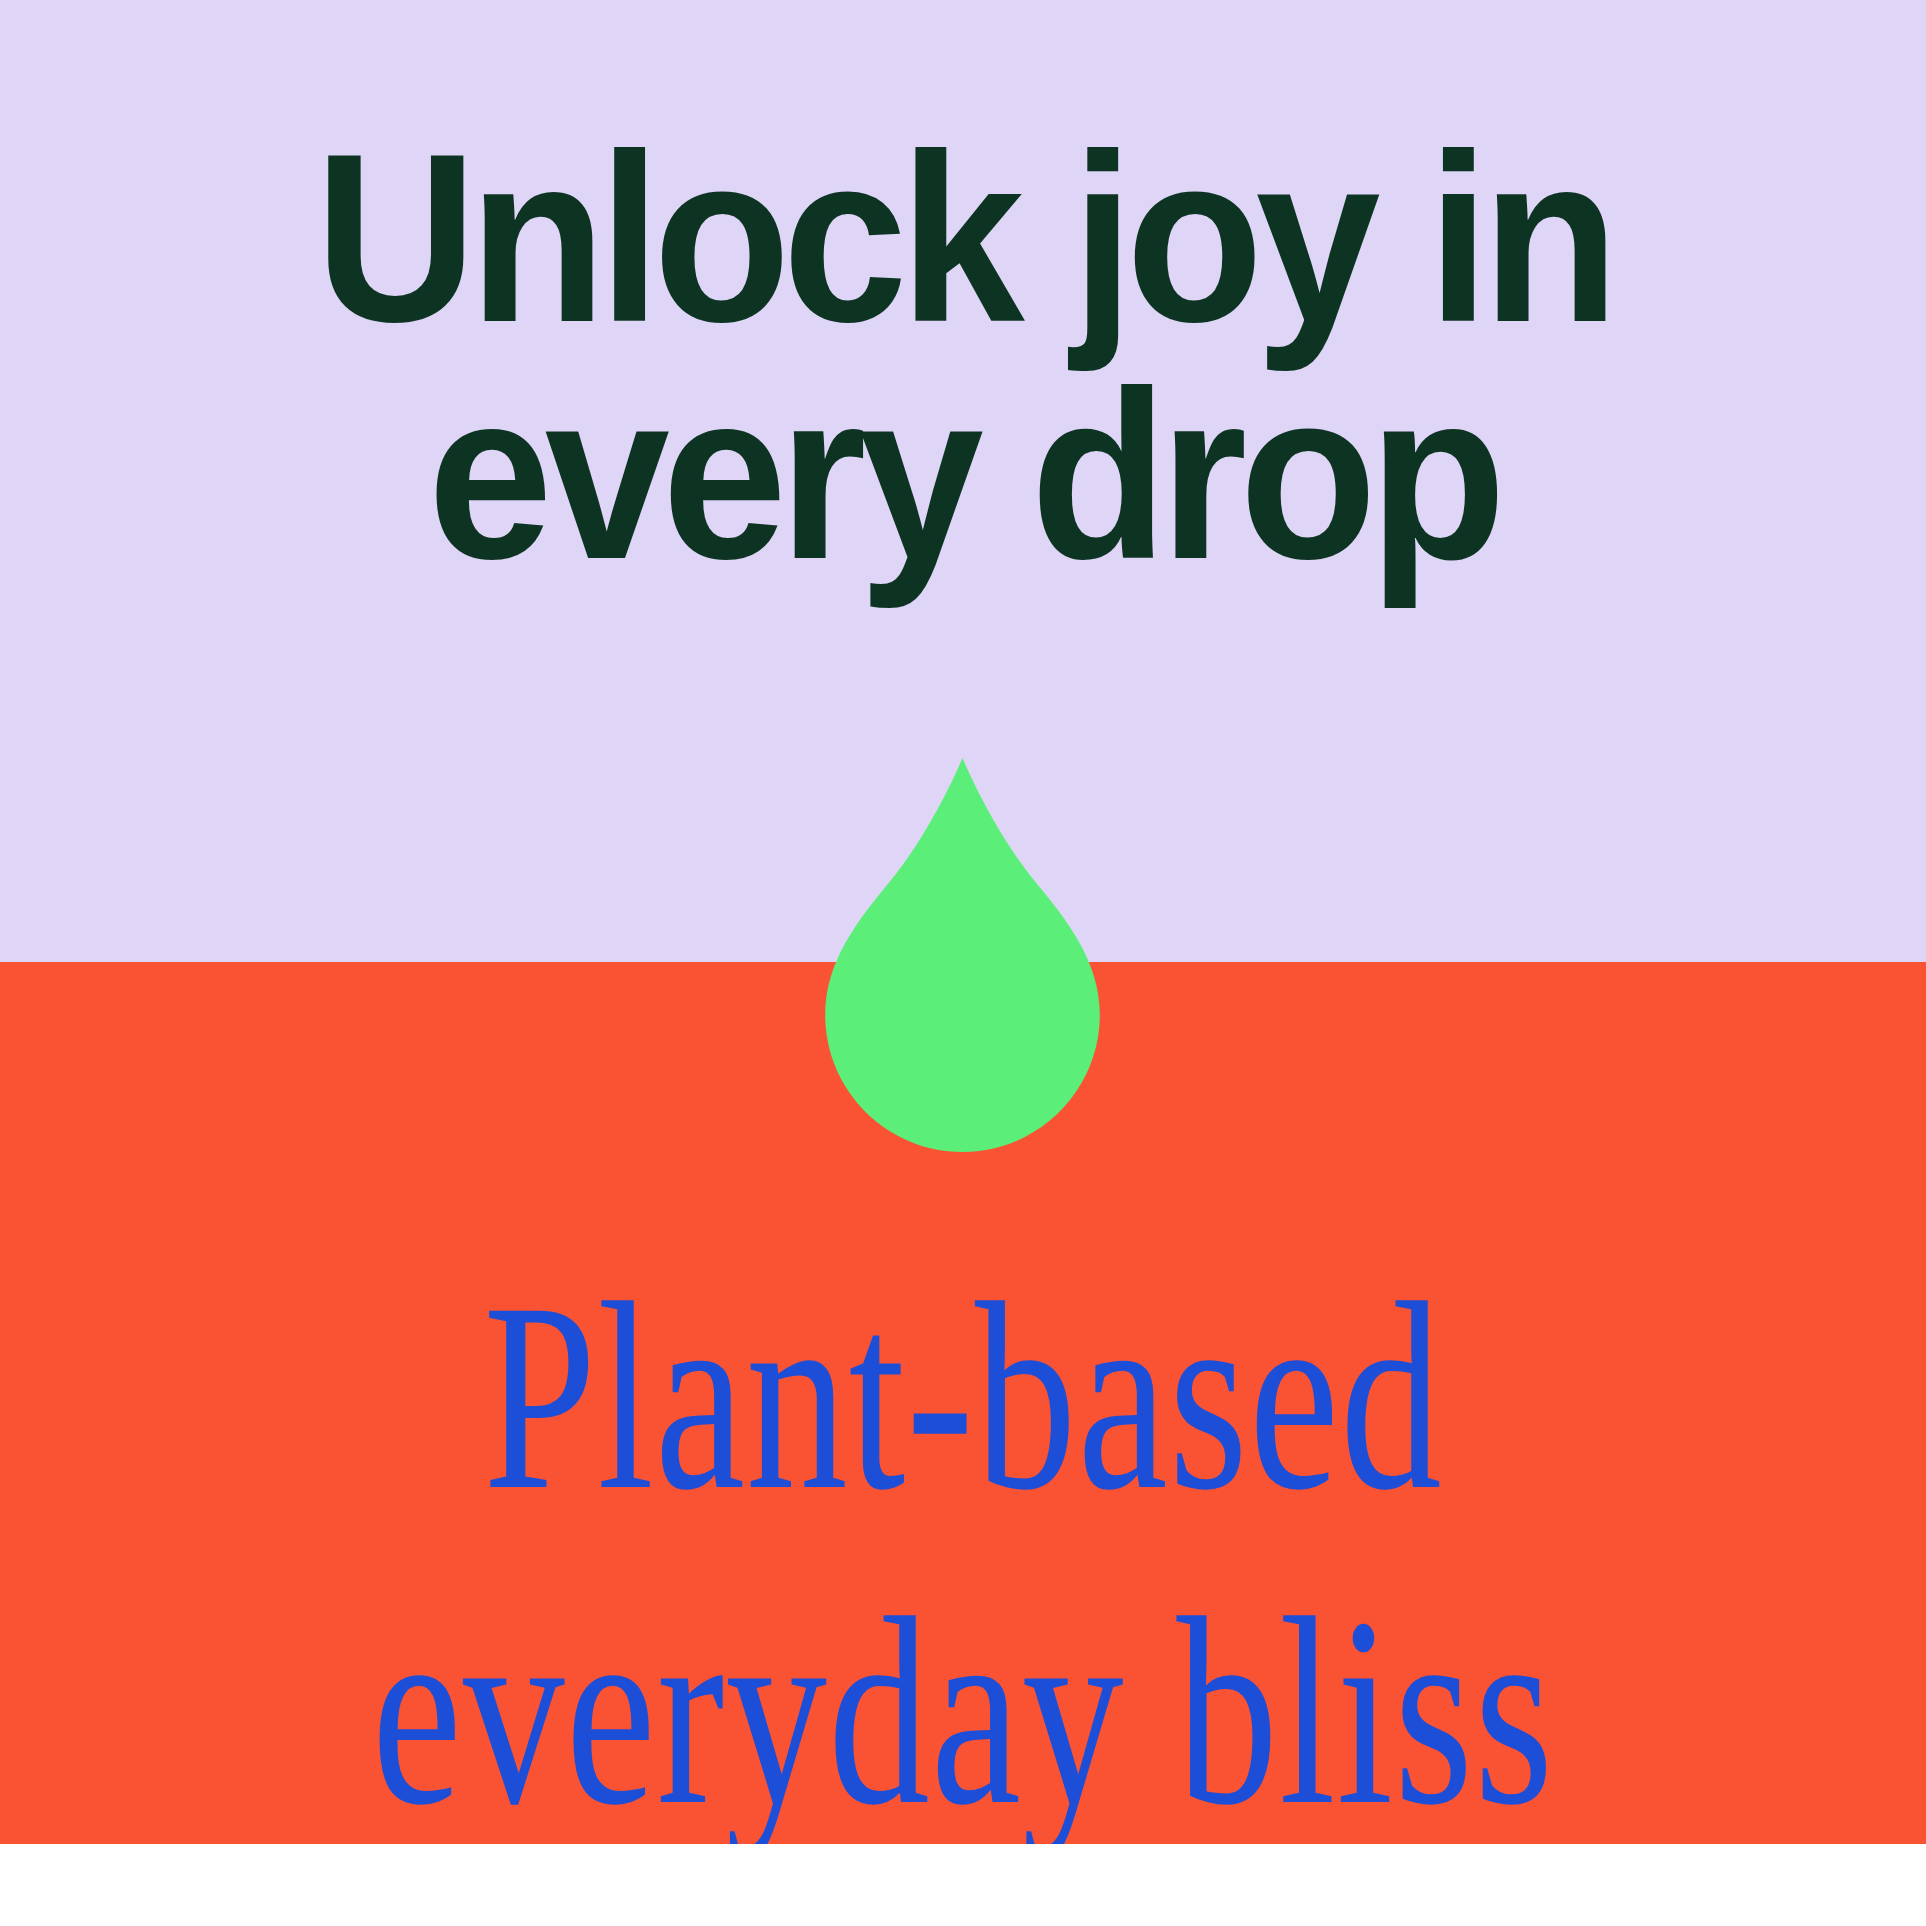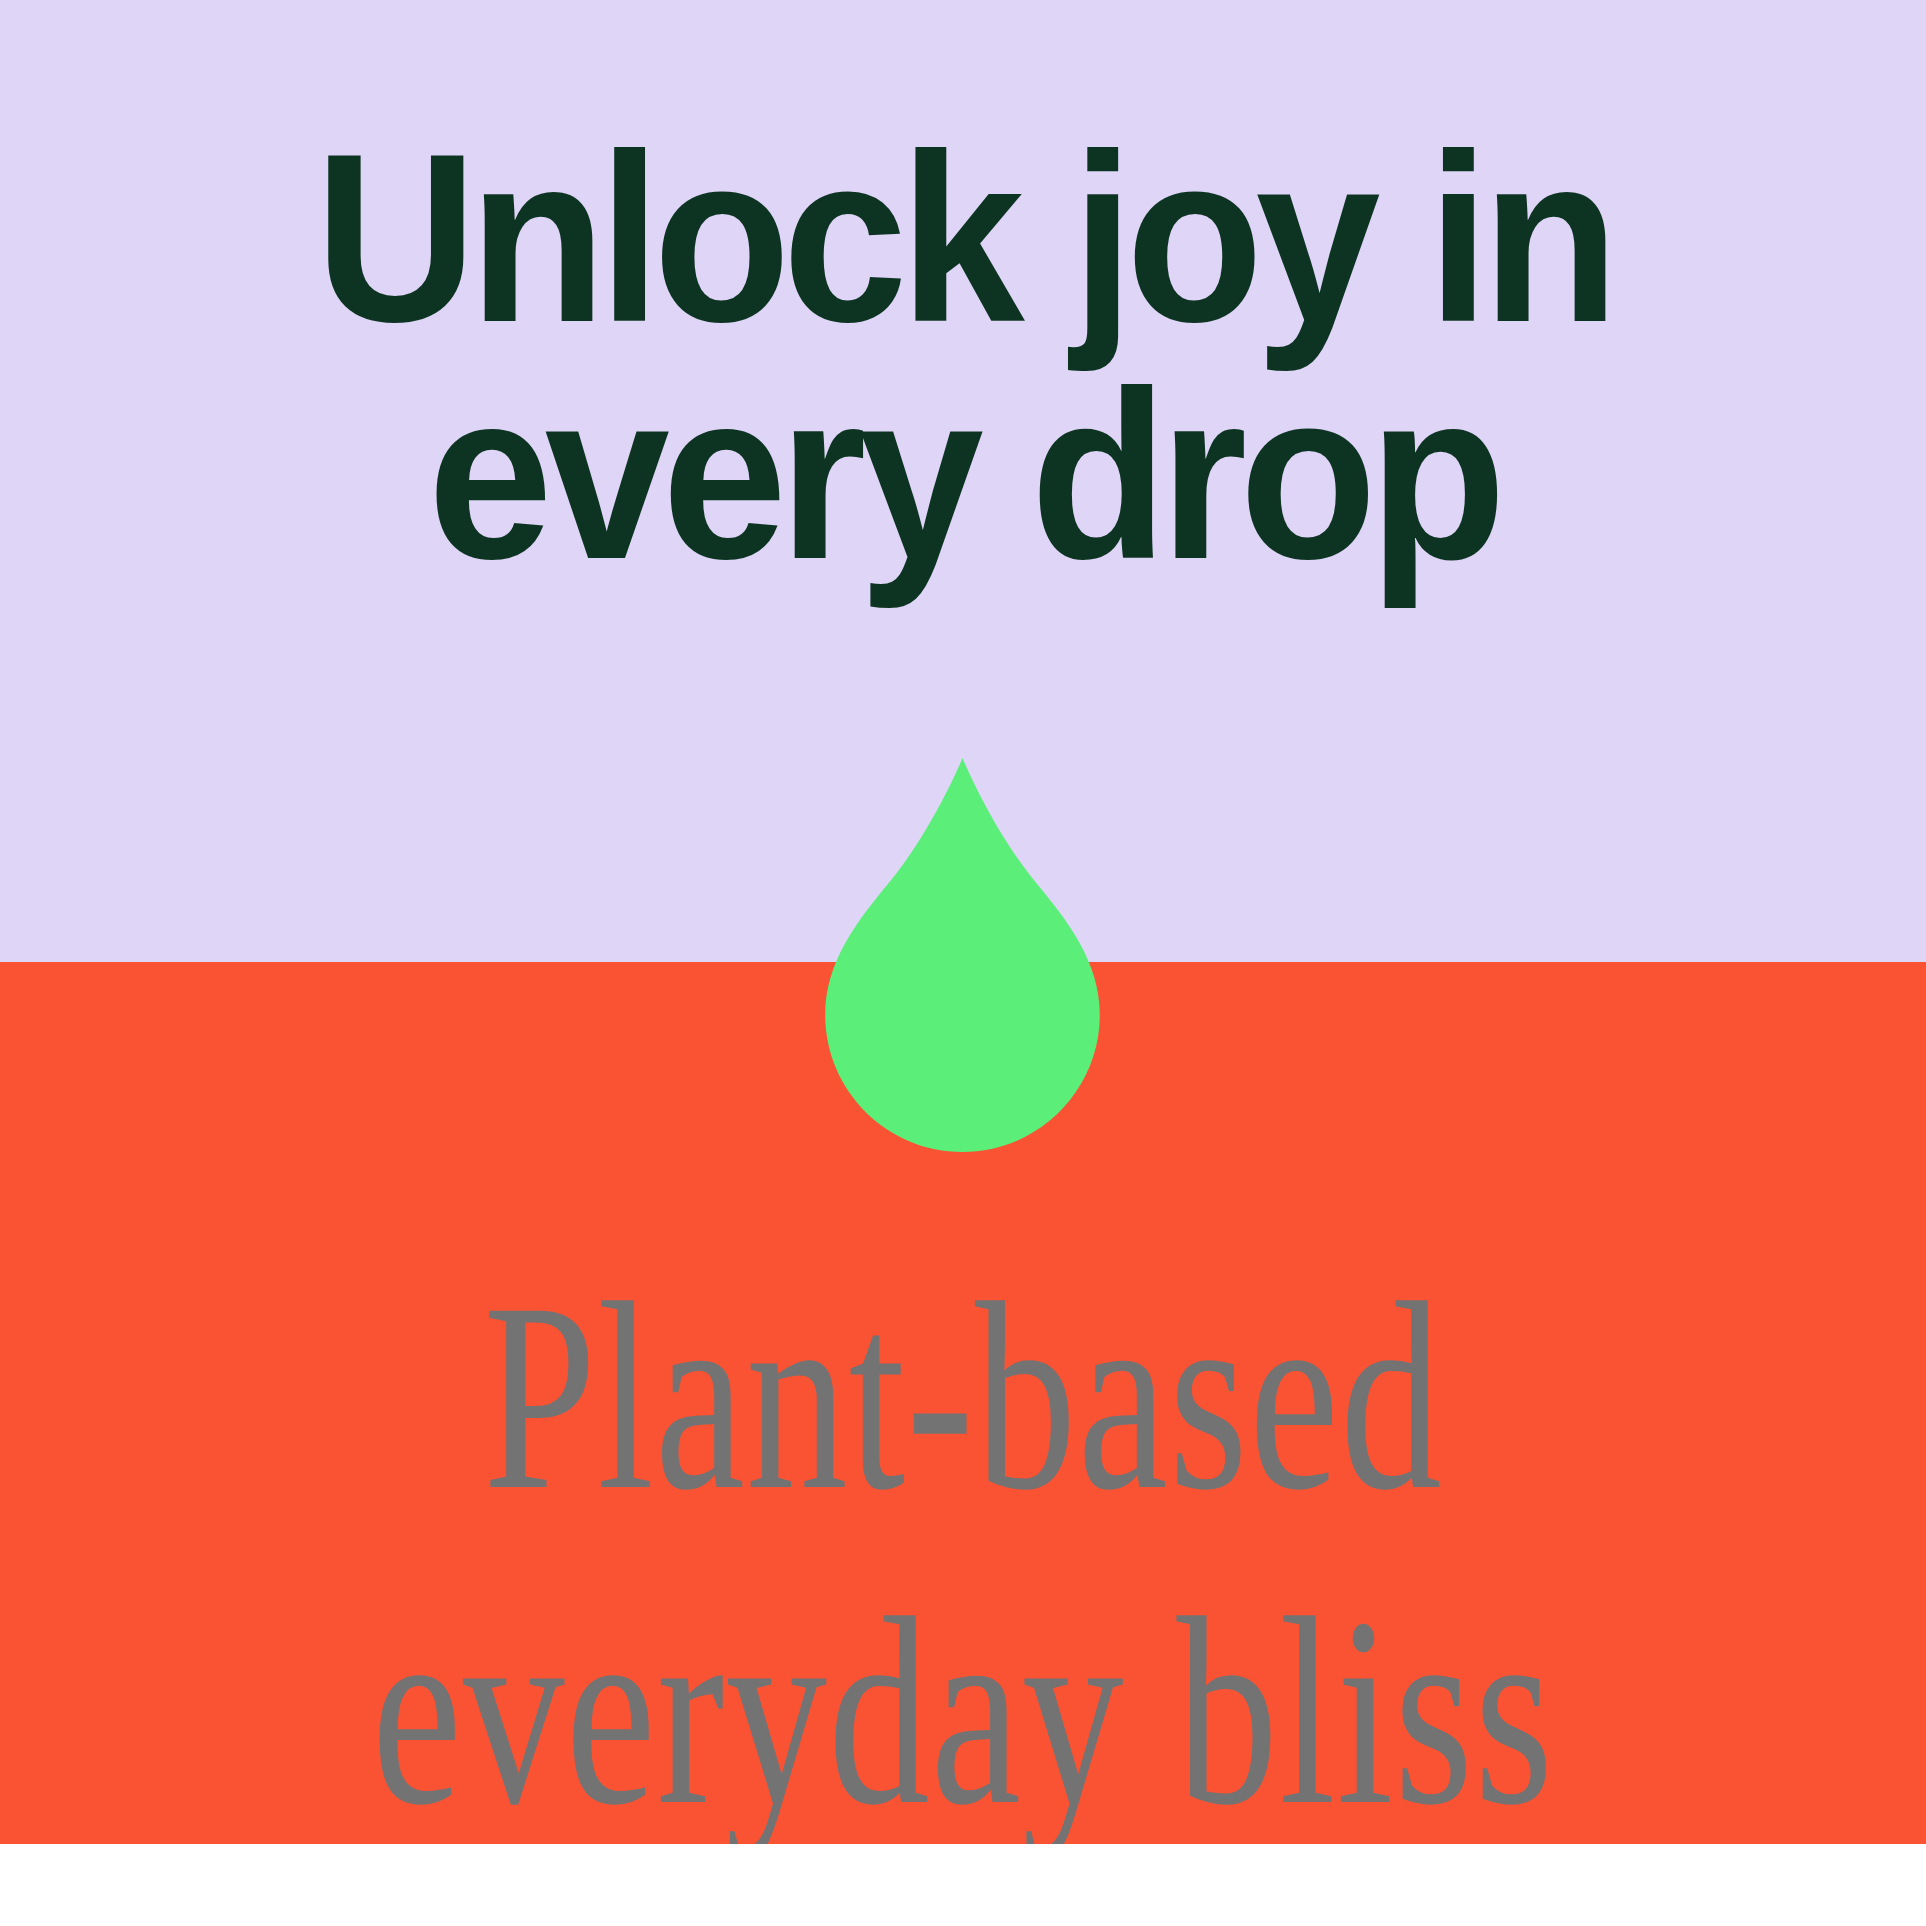--- a/index.html
+++ b/index.html
@@ -69,21 +69,21 @@
     height: 394px;
   }
 
   
   .subhead {
     position: absolute;
     left: 0;
     top: 1240px;
     width: 1926px;
     text-align: center;
-    color: #737373;
+    color: #1d4ed8;
     font-family: "Liberation Serif", serif;
     font-weight: 400;
     font-size: 254px;
     line-height: 1.24;
     letter-spacing: 1.3px;
     white-space: nowrap;
   }
   .subhead .sline {
     display: block;
     transform: scaleX(0.80) scaleY(1.06);

